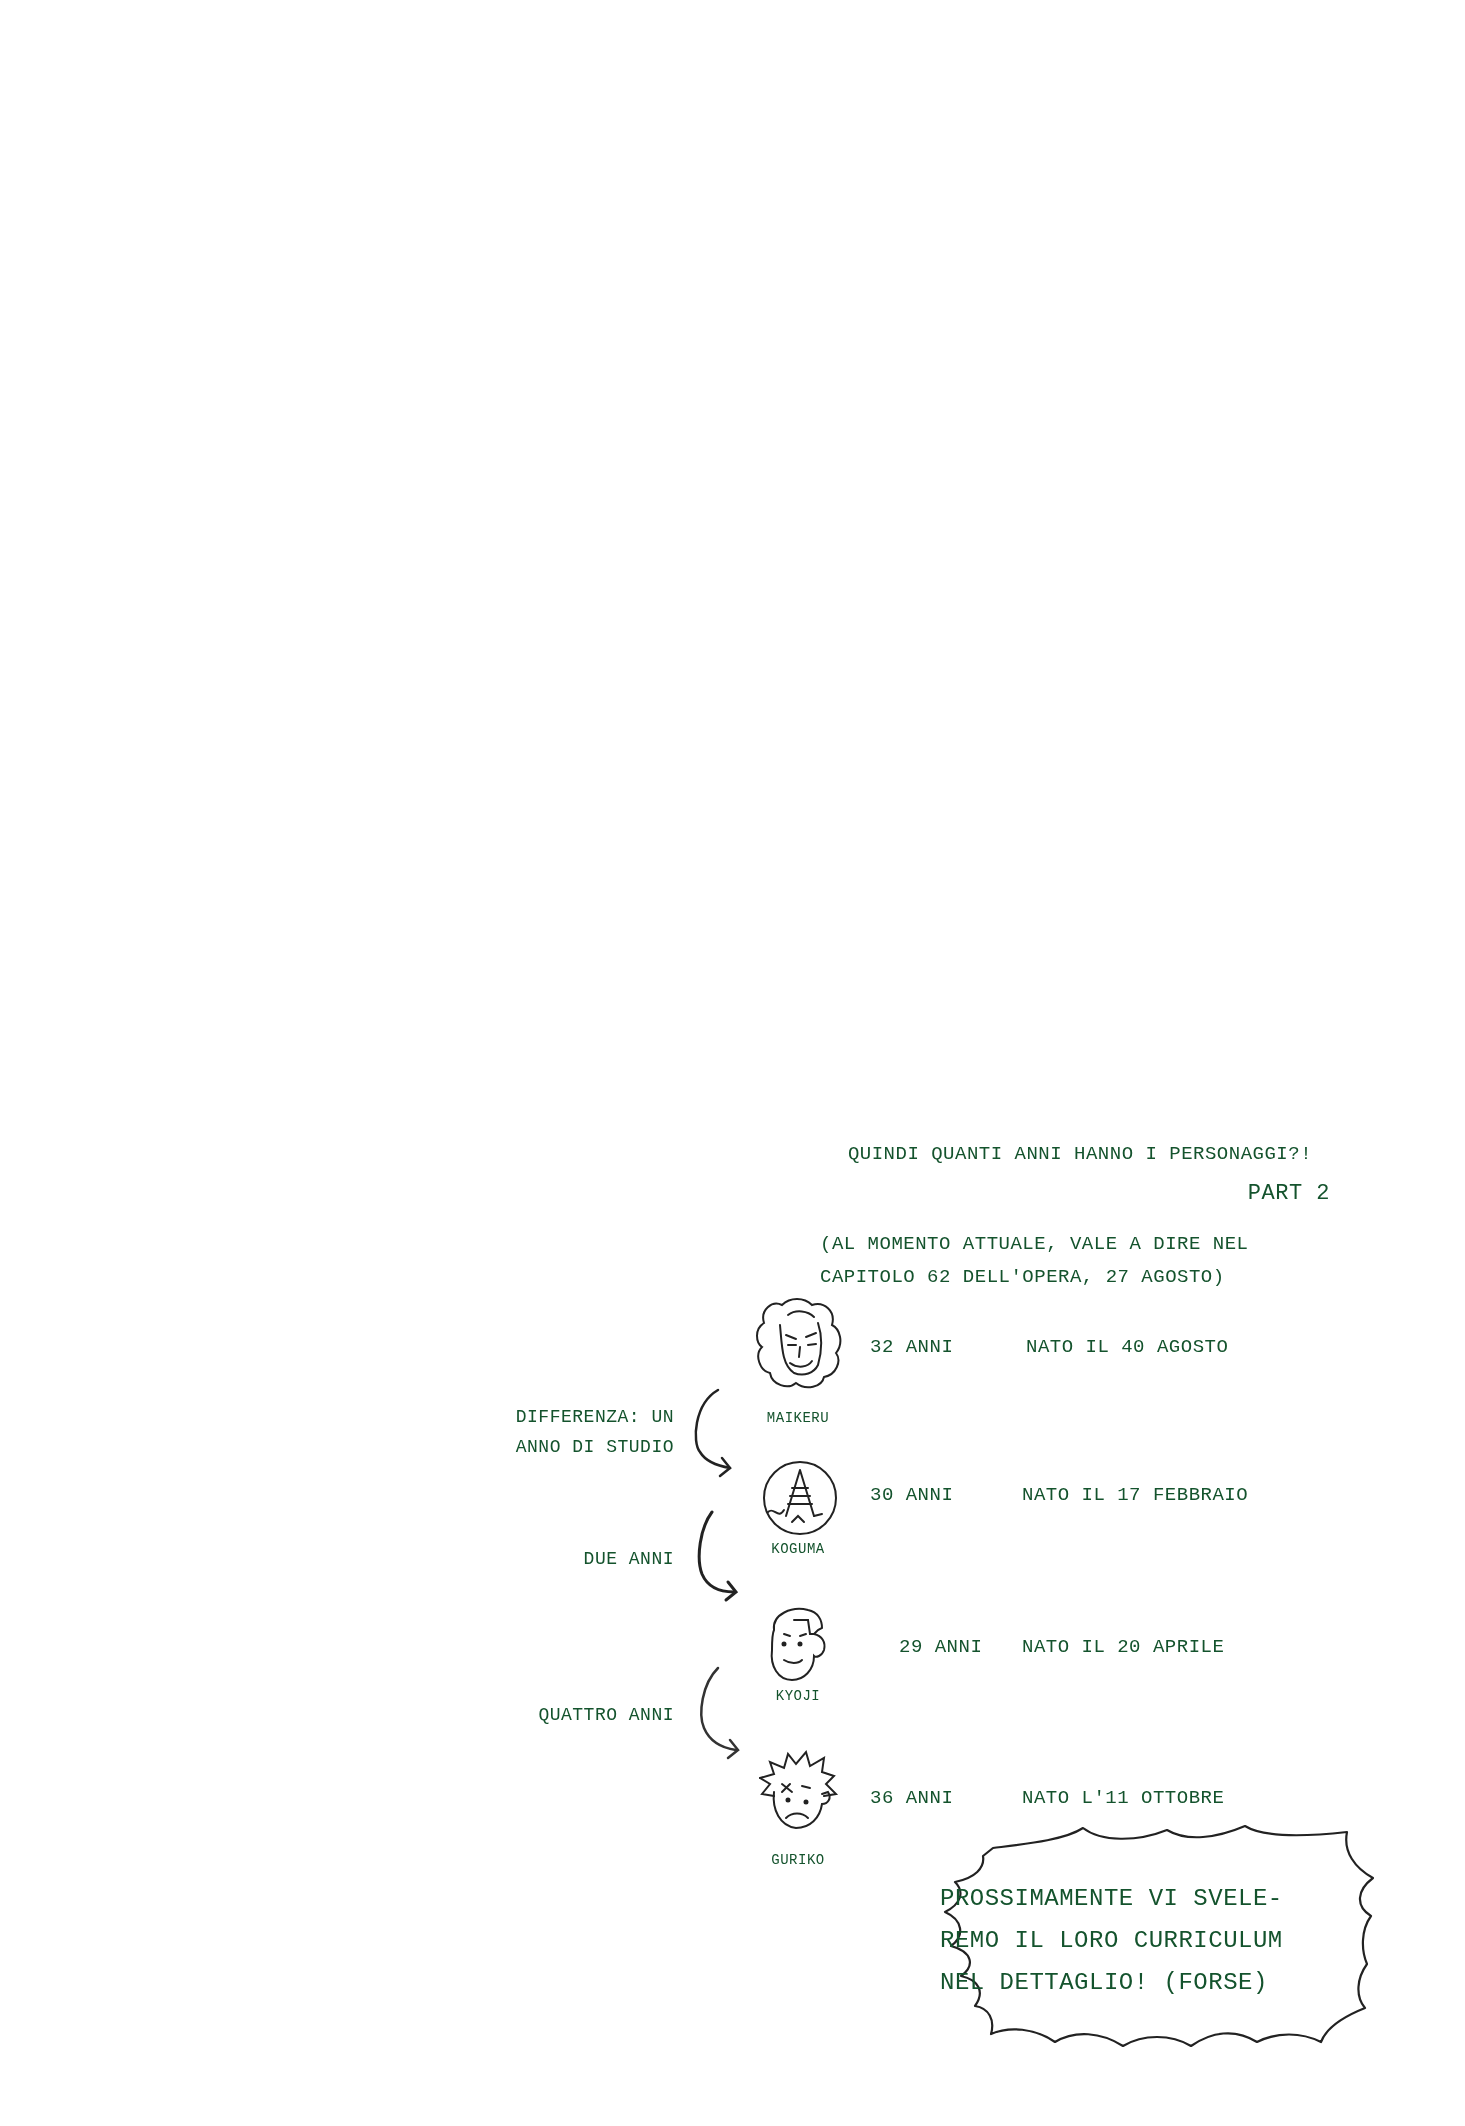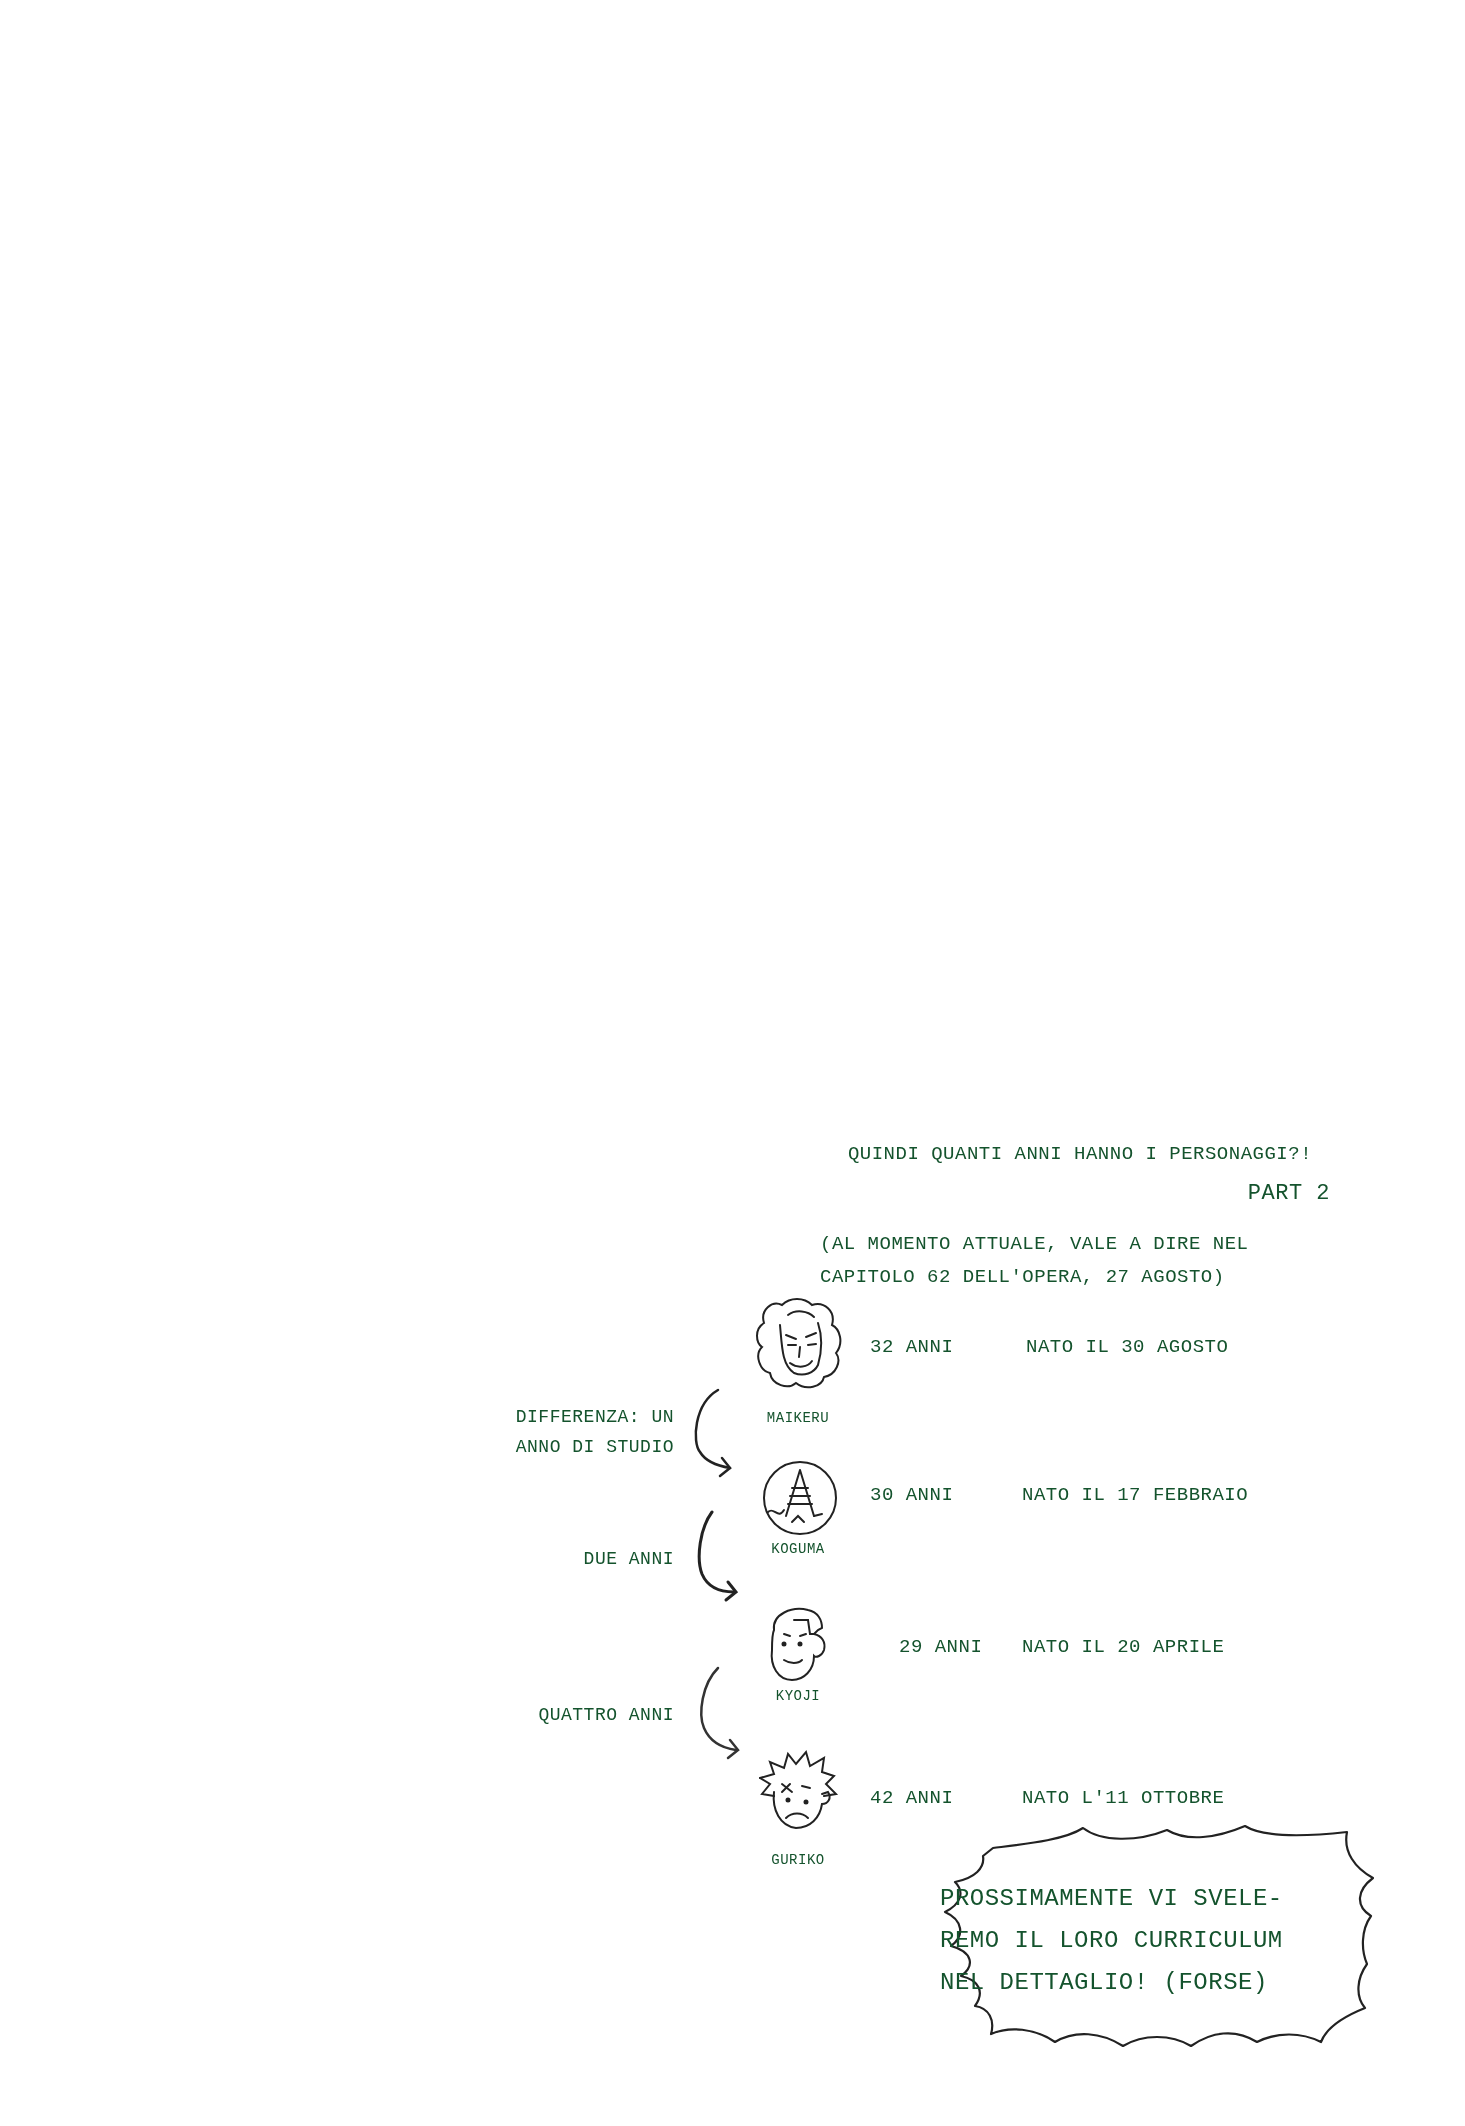--- a/index.html
+++ b/index.html
@@ -35,21 +35,21 @@
     <path d="M28 30 C30 52 30 70 42 78 C52 82 62 78 66 70 C70 56 70 40 66 28"></path>
     <path d="M34 40 L44 44 M54 42 L64 38"></path>
     <path d="M36 50 L44 50 M56 50 L64 49"></path>
     <path d="M48 52 L47 62"></path>
     <path d="M38 68 C46 74 56 72 60 66"></path>
     <path d="M36 20 C44 14 56 16 62 22"></path>
   </g>
 </svg>
 <div class="abs hand name" style="left:728px; top:1410px;">MAIKERU</div>
 <div class="abs hand age" style="left:870px; top:1336px;">32 ANNI</div>
-<div class="abs hand date" style="left:1026px; top:1336px;">NATO IL 30 AGOSTO</div>
+<div class="abs hand date" style="left:1026px; top:1336px;">NATO IL 40 AGOSTO</div>
 
 <svg class="abs face" style="left:752px; top:1450px;" viewBox="0 0 96 100">
   <g fill="none" stroke="#222" stroke-width="2" stroke-linecap="round">
     <circle cx="48" cy="48" r="36"></circle>
     <path d="M48 20 L34 66 M48 20 L62 66"></path>
     <path d="M40 38 L56 38 M38 46 L58 46 M36 54 L60 54"></path>
     <path d="M16 62 C22 56 26 70 32 60"></path>
     <path d="M40 72 L46 66 L52 72"></path>
     <path d="M62 66 L70 64"></path>
   </g>
@@ -78,21 +78,21 @@
     <path d="M8 30 L18 36 L10 46 L22 48"></path>
     <path d="M22 44 C20 62 28 78 44 80 C58 80 68 70 70 56 C76 56 80 50 76 44 L70 46"></path>
     <path d="M30 36 L40 44 M38 36 L30 44"></path>
     <path d="M50 38 L58 40"></path>
     <circle cx="36" cy="52" r="1.5" fill="#222"></circle>
     <circle cx="54" cy="54" r="1.5" fill="#222"></circle>
     <path d="M34 70 C40 64 50 64 56 70"></path>
   </g>
 </svg>
 <div class="abs hand name" style="left:728px; top:1852px;">GURIKO</div>
-<div class="abs hand age" style="left:870px; top:1787px;">42 ANNI</div>
+<div class="abs hand age" style="left:870px; top:1787px;">36 ANNI</div>
 <div class="abs hand date" style="left:1022px; top:1787px;">NATO L'11 OTTOBRE</div>
 
 <div class="abs hand note" style="left:374px; top:1402px;">
   <div>DIFFERENZA: UN</div>
   <div>ANNO DI STUDIO</div>
 </div>
 <svg class="abs arrow" style="left:684px; top:1386px;" viewBox="0 0 60 100">
   <g fill="none" stroke="#222" stroke-width="2.5" stroke-linecap="round">
     <path d="M34 4 C10 18 8 56 16 66 C22 76 34 80 46 82"></path>
     <path d="M38 72 L46 82 L36 90"></path>

